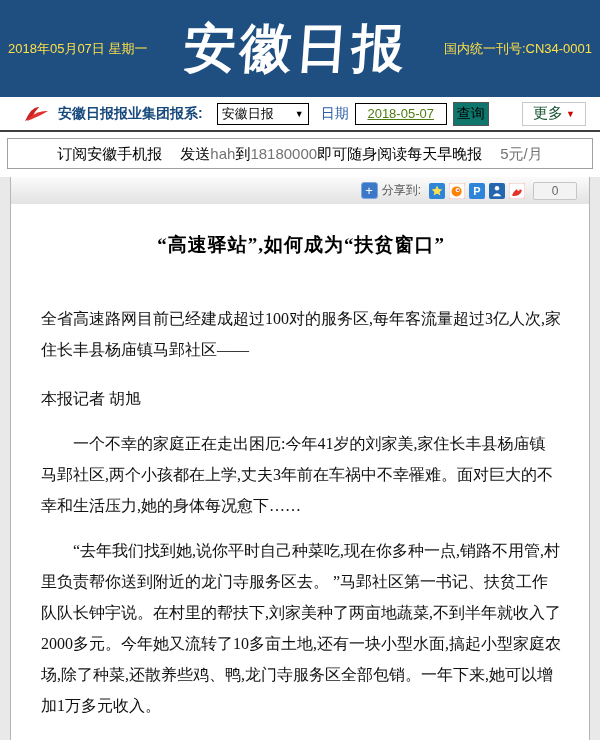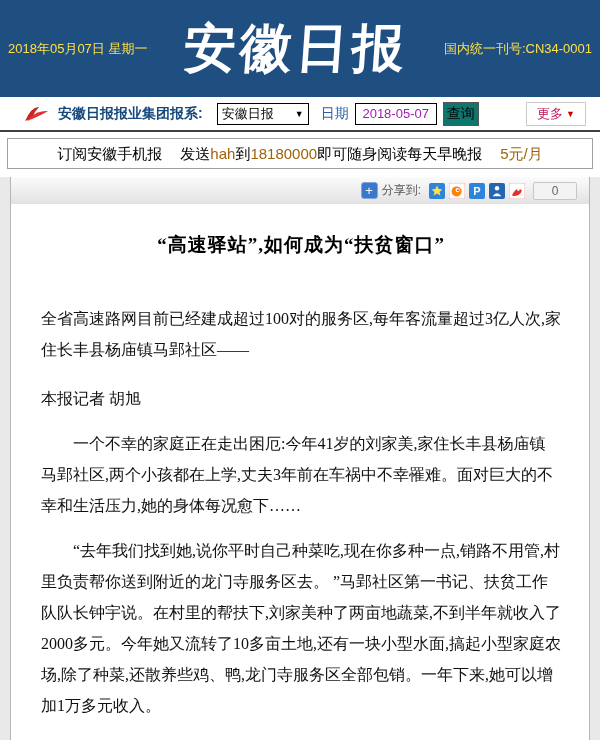--- a/index.html
+++ b/index.html
@@ -17,35 +17,35 @@
   
   .navbar { height:35px; background:#ffffff; border-bottom:2px solid #3f3f3f;
     display:flex; align-items:center; padding:0 8px; }
   .nav-logo { margin:0 8px 0 14px; display:block; }
   .group-label { color:#17497c; font-weight:bold; font-size:14px; margin-right:14px; white-space:nowrap; }
   .paper-select { width:92px; height:22px; border:1px solid #000; background:#fff;
     display:flex; align-items:center; justify-content:space-between;
     padding:0 4px; font-size:13px; color:#000; cursor:pointer; }
   .paper-select .arrow { font-size:9px; color:#000; }
   .date-label { color:#2b5ea7; font-size:14px; margin:0 6px 0 12px; }
-  .date-input { width:82px; height:22px; border:1px solid #000; font-size:13px;
-    text-align:center; color:#a21caf; font-family:"Liberation Sans", sans-serif; }
+  .date-input { width:92px; height:22px; border:1px solid #000; font-size:13px;
+    text-align:center; color:#4d7c0f; font-family:"Liberation Sans", sans-serif;text-decoration:underline; }
   .search-btn { margin-left:6px; width:36px; height:24px; background:#0f766e;
     border:1px solid #555; font-size:14px; color:#000; cursor:pointer;
     font-family:"Liberation Sans", sans-serif; }
   .more-box { margin-left:auto; margin-right:6px; border:1px solid #c9c9c9; height:24px;
     padding:0 10px; display:flex; align-items:center; gap:3px; cursor:pointer; background:#fff; }
-  .more-box .more-label { color:#be185d; font-size:13px; }
+  .more-box .more-label { color:#14532d; font-size:15px; }
   .more-box .more-arrow { color:#cc0000; font-size:9px; }
 
   
   .subscribe-wrap { padding:6px 7px 8px 7px; background:#fff; }
   .subscribe-box { border:1px solid #a0a0a0; height:31px; line-height:29px;
     text-align:center; font-size:15px; color:#000; white-space:nowrap; }
-  .subscribe-box .red { color:#a16207; }
+  .subscribe-box .red { color:#737373; }
   .subscribe-box .gap { display:inline-block; width:18px; }
 
   
   .page { background:#e9e9e9; height:563px; padding:0 10px; }
   .content { background:#ffffff; height:100%;
     border-left:1px solid #b5b5b5; border-right:1px solid #b5b5b5; }
 
   
   .share-bar { height:27px; background:linear-gradient(#fbfbfb,#e2e2e2);
     display:flex; align-items:center; justify-content:flex-end; padding-right:12px; }

